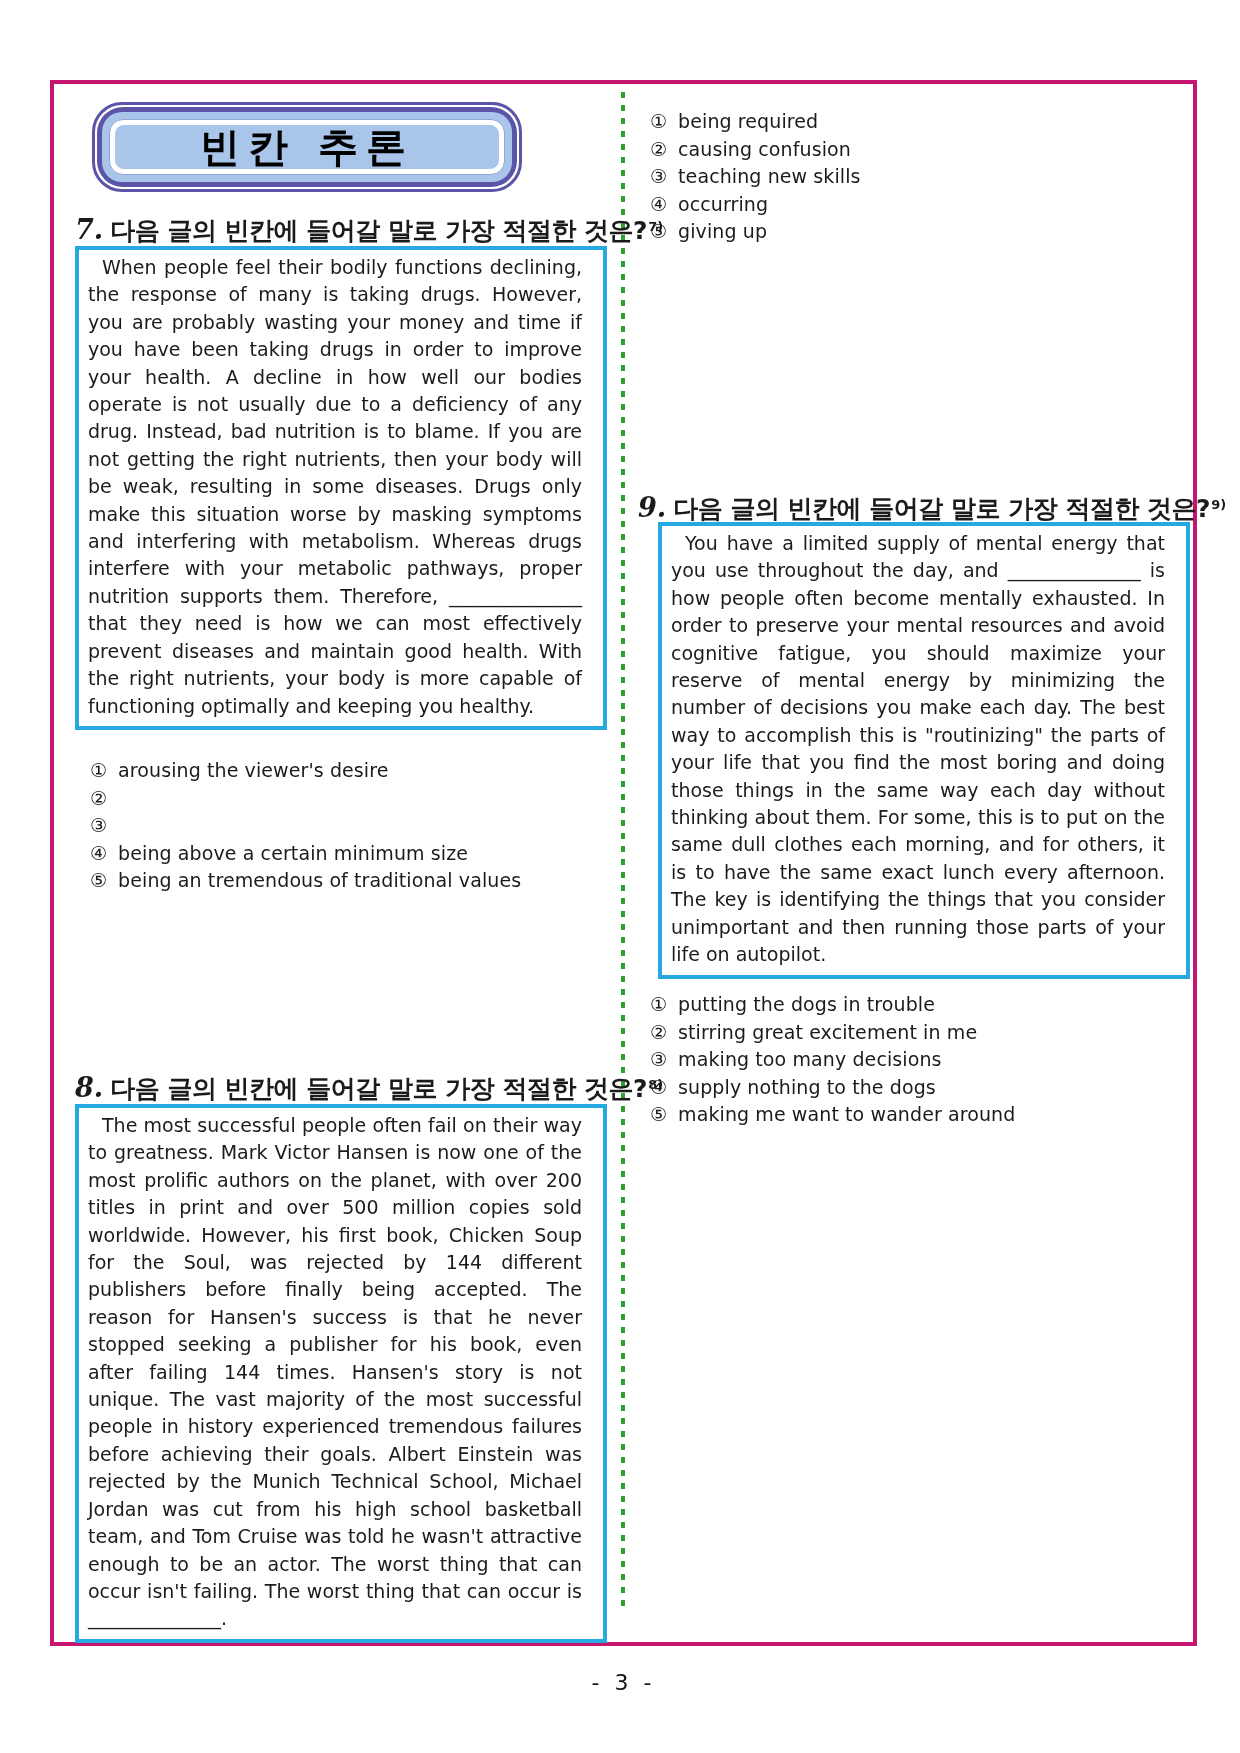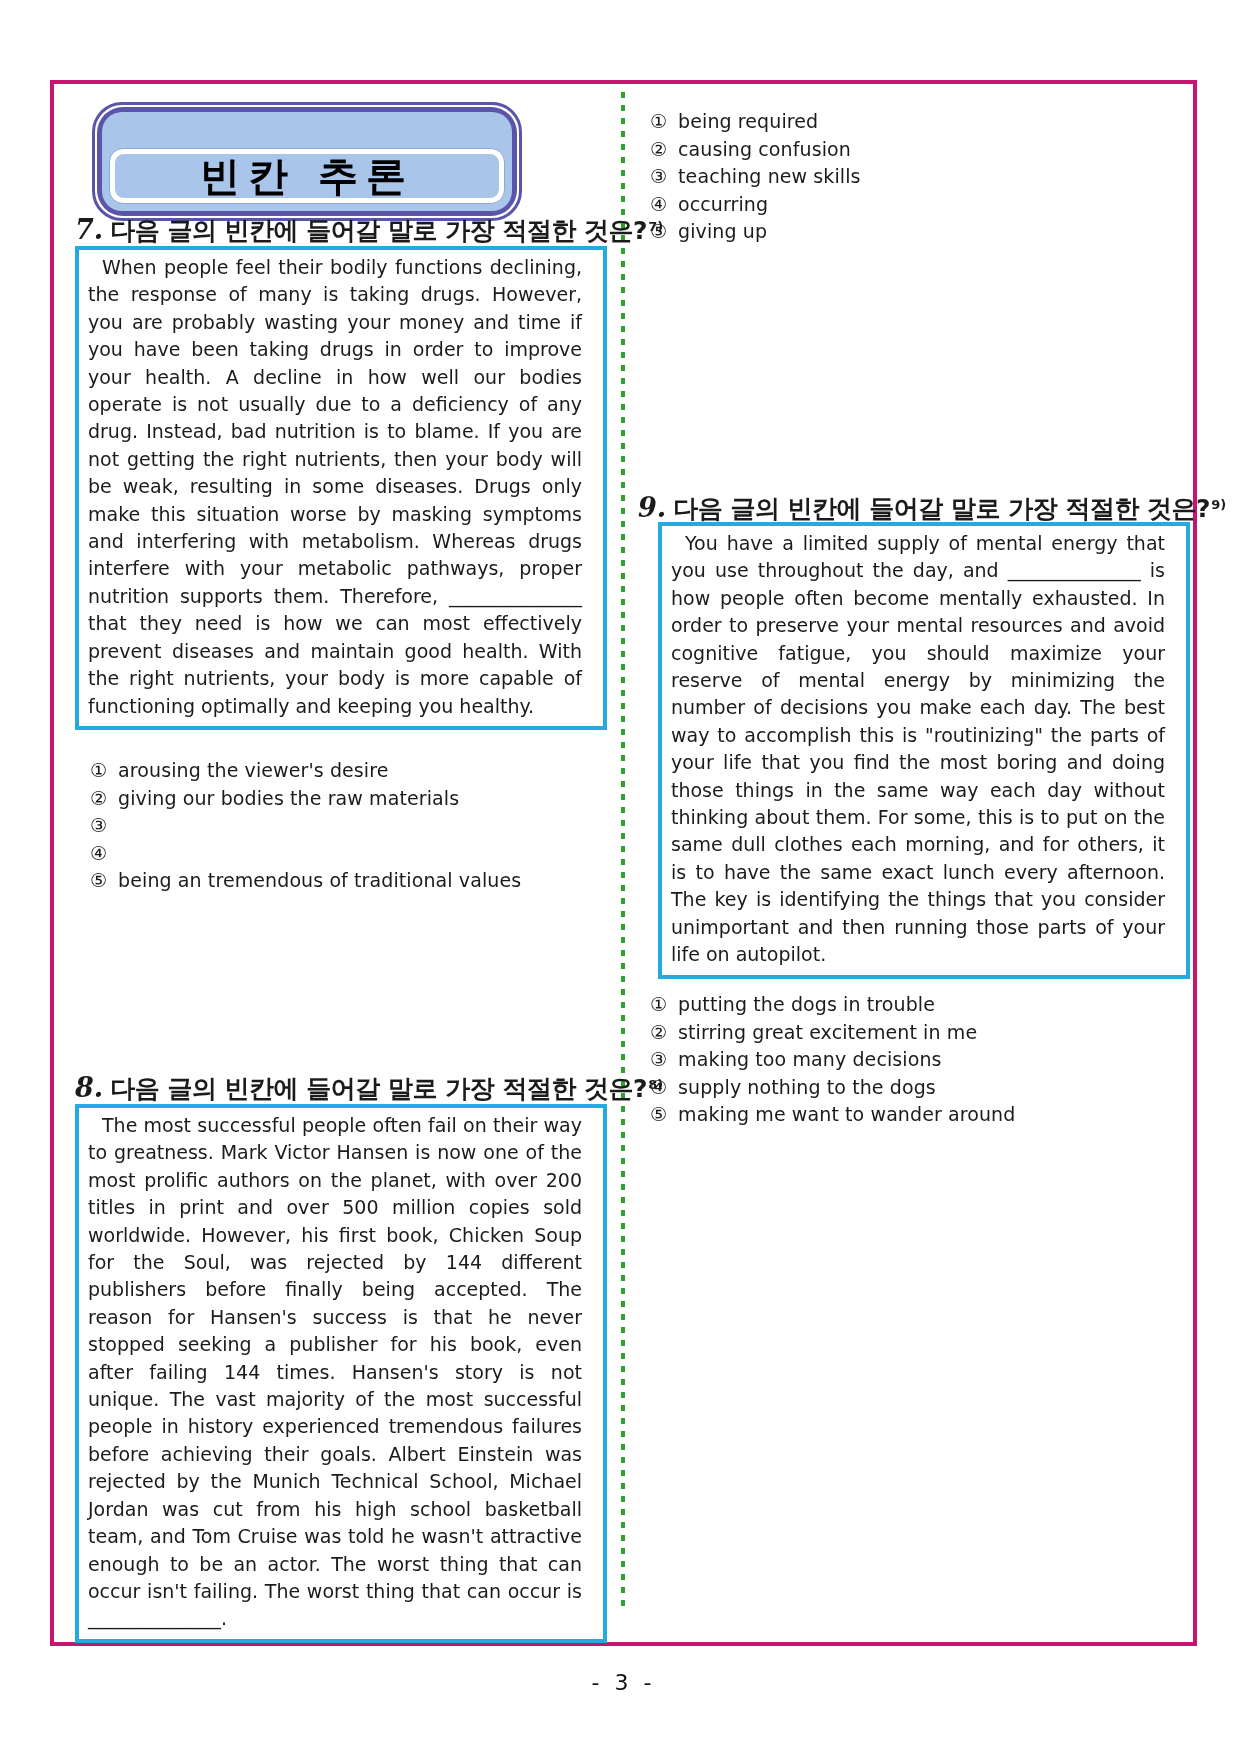--- a/index.html
+++ b/index.html
@@ -17,21 +17,21 @@
   
   .divider{
     left:621px;top:92px;width:4px;height:1515px;
     background:repeating-linear-gradient(to bottom,#2fa12f 0 6px,transparent 6px 13px);
   }
   
   .banner{left:92px;top:102px;width:430px;}
   .banner .ring1{border:3px solid #5a55a8;border-radius:30px;padding:2px;background:#ffffff;}
   .banner .ring2{background:#5a55a8;border-radius:26px;padding:5px;}
   .banner .ring3{background:#a9c6ea;border-radius:20px;padding:7px;}
-  .banner .ring4{background:#ffffff;border-radius:14px;padding:4px;border:1px solid #8ea6d8;margin-top:29px;}
+  .banner .ring4{background:#ffffff;border-radius:14px;padding:4px;border:1px solid #8ea6d8;}
   .banner .ring5{
     background:#a9c6ea;border-radius:10px;border:1px solid #ffffff;
     height:44px;display:flex;align-items:center;justify-content:center;
   }
   .banner .title{
     font-size:40px;font-weight:700;letter-spacing:8px;color:#000;line-height:1;
   }
   
   .q-header{display:flex;align-items:baseline;white-space:nowrap;}
   .q-num{
@@ -90,27 +90,27 @@
   <p class="passage">When people feel their bodily functions declining, the response of many is taking drugs. However, you are probably wasting your money and time if you have been taking drugs in order to improve your health. A decline in how well our bodies operate is not usually due to a deficiency of any drug. Instead, bad nutrition is to blame. If you are not getting the right nutrients, then your body will be weak, resulting in some diseases. Drugs only make this situation worse by masking symptoms and interfering with metabolism. Whereas drugs interfere with your metabolic pathways, proper nutrition supports them. Therefore, ______________ that they need is how we can most effectively prevent diseases and maintain good health. With the right nutrients, your body is more capable of functioning optimally and keeping you healthy.</p>
 </div>
 
 <div class="abs choices" style="left:90px;top:757px;">
   <div class="choice">
     <span class="marker">①</span>
     <span class="choice-text">arousing the viewer's desire</span>
   </div>
   <div class="choice">
     <span class="marker">②</span>
-    <span class="choice-text">giving our bodies the raw materials</span>
   </div>
   <div class="choice">
     <span class="marker">③</span>
   </div>
   <div class="choice">
     <span class="marker">④</span>
+    <span class="choice-text">being above a certain minimum size</span>
   </div>
   <div class="choice">
     <span class="marker">⑤</span>
     <span class="choice-text">being an tremendous of traditional values</span>
   </div>
 </div>
 
 <div class="abs q-header" style="left:75px;top:1072px;">
   <span class="q-num">8.</span>
   <span class="q-prompt">다음 글의 빈칸에 들어갈 말로 가장 적절한 것은?</span>

